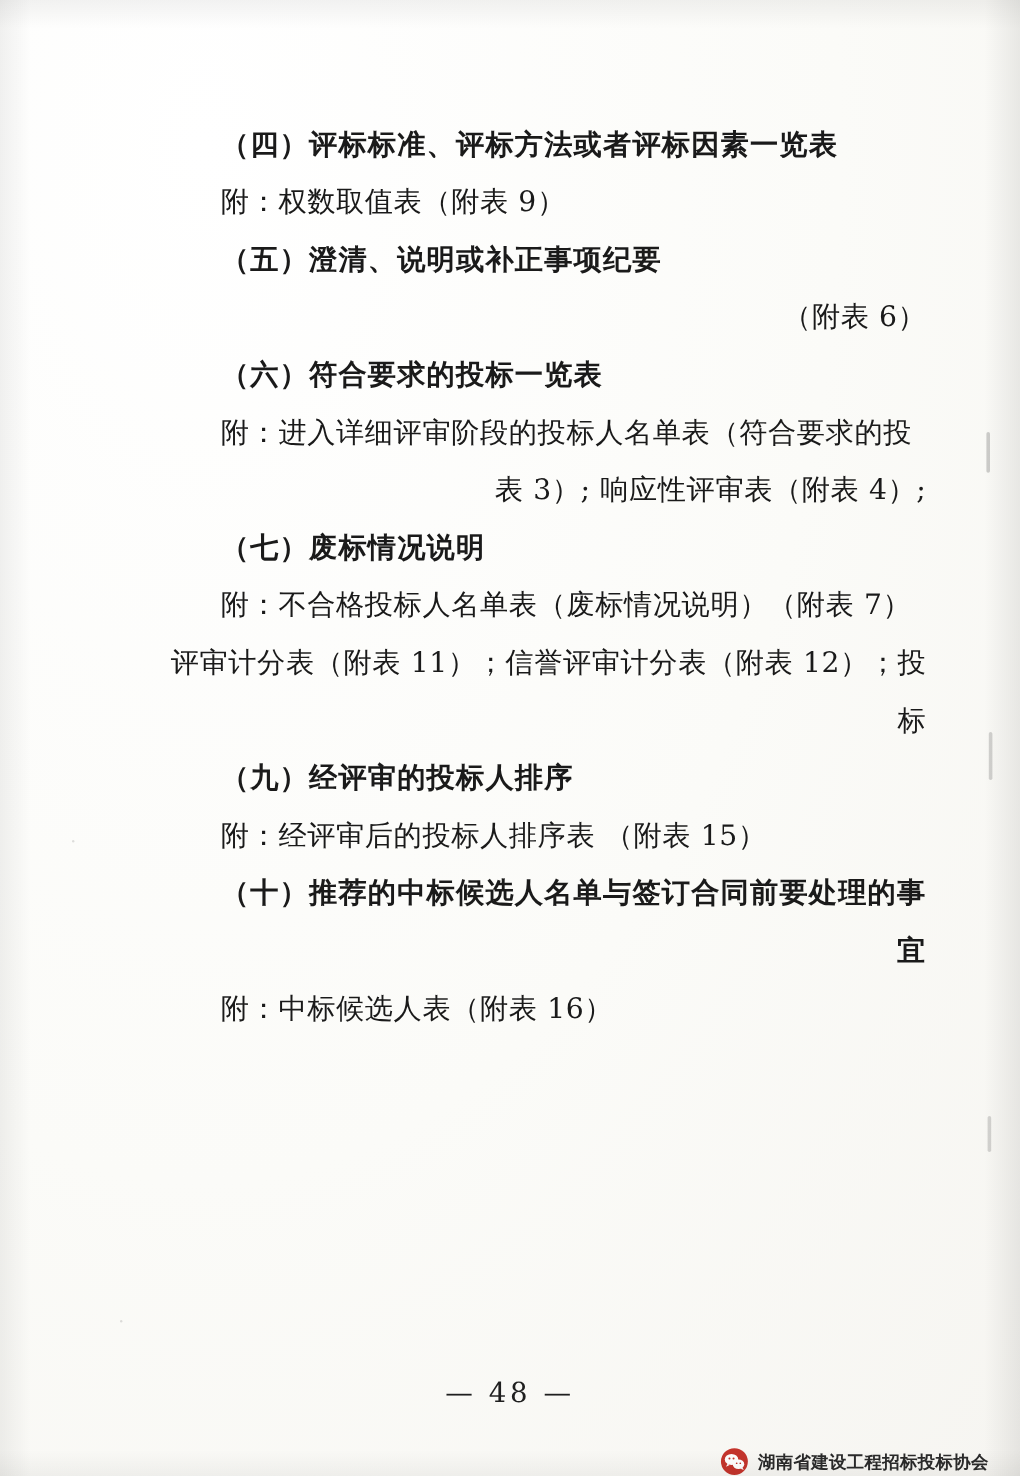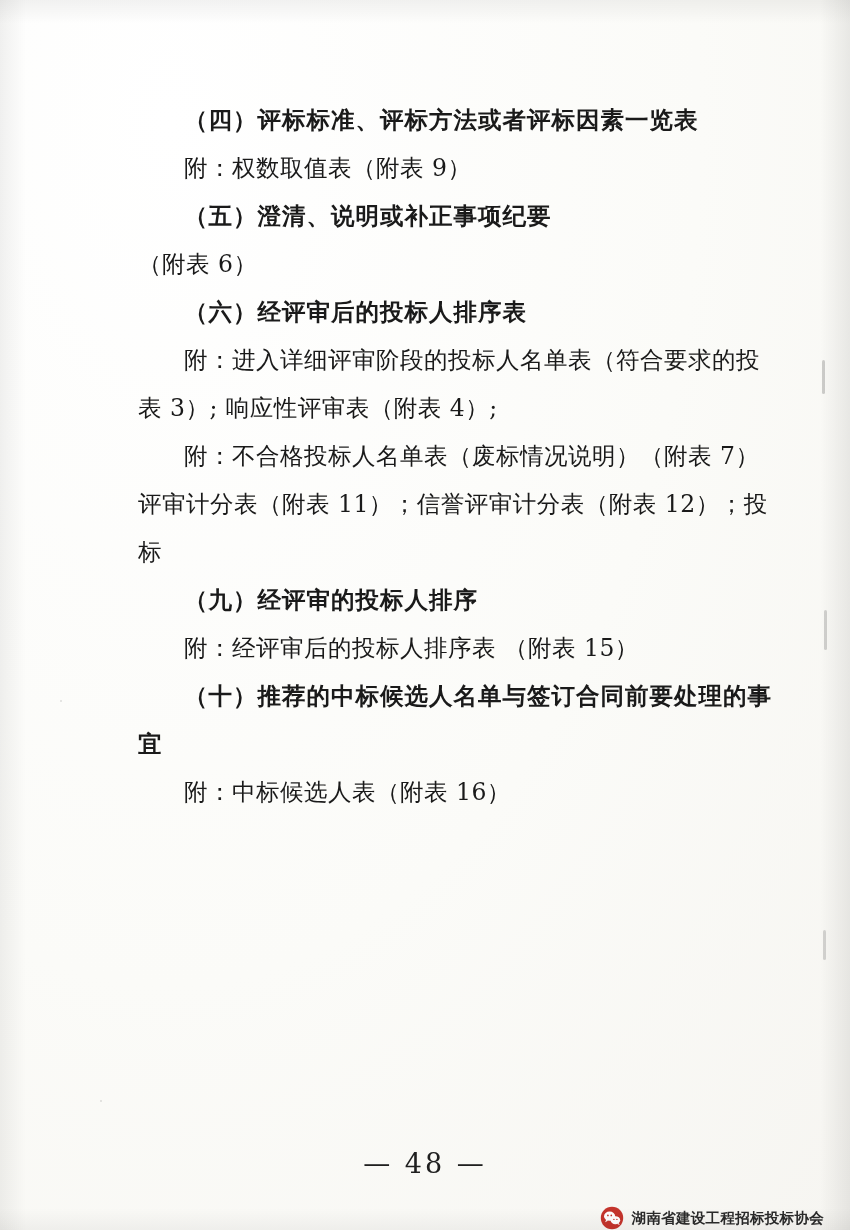--- a/index.html
+++ b/index.html
@@ -47,28 +47,29 @@
     font-weight: bold;
     text-indent: 46px;
     font-family: "DejaVu Serif", "Liberation Serif", serif;
     letter-spacing: 1px;
   }
   .sub {
     text-indent: 46px;
   }
   .cont {
     text-indent: 0;
+    text-align: right;
   }
   .page-number {
     position: absolute;
     left: 0;
     right: 0;
     top: 1148px;
     text-align: center;
-    font-size: 27px;
+    font-size: 23px;
     letter-spacing: 3px;
     color: #1f1f1f;
   }
   .footer-brand {
     position: absolute;
     right: 26px;
     bottom: 0;
     display: flex;
     align-items: center;
     gap: 8px;
@@ -126,24 +127,25 @@
 <div class="page">
   <div class="paper-tint"></div>
 
   <div class="content">
     <div class="line heading">（四）评标标准、评标方法或者评标因素一览表</div>
     <div class="line sub">附：权数取值表（附表 9）</div>
 
     <div class="line heading">（五）澄清、说明或补正事项纪要</div>
     <div class="line cont">（附表 6）</div>
 
-    <div class="line heading">（六）经评审后的投标人排序表</div>
+    <div class="line heading">（六）符合要求的投标一览表</div>
     <div class="line sub">附：进入详细评审阶段的投标人名单表（符合要求的投</div>
     <div class="line cont">表 3）; 响应性评审表（附表 4）;</div>
 
+    <div class="line heading">（七）废标情况说明</div>
     <div class="line sub">附：不合格投标人名单表（废标情况说明）（附表 7）</div>
 
     <div class="line cont">评审计分表（附表 11）；信誉评审计分表（附表 12）；投标</div>
 
     <div class="line heading">（九）经评审的投标人排序</div>
     <div class="line sub">附：经评审后的投标人排序表 （附表 15）</div>
 
     <div class="line heading">（十）推荐的中标候选人名单与签订合同前要处理的事</div>
     <div class="line heading cont">宜</div>
     <div class="line sub">附：中标候选人表（附表 16）</div>

